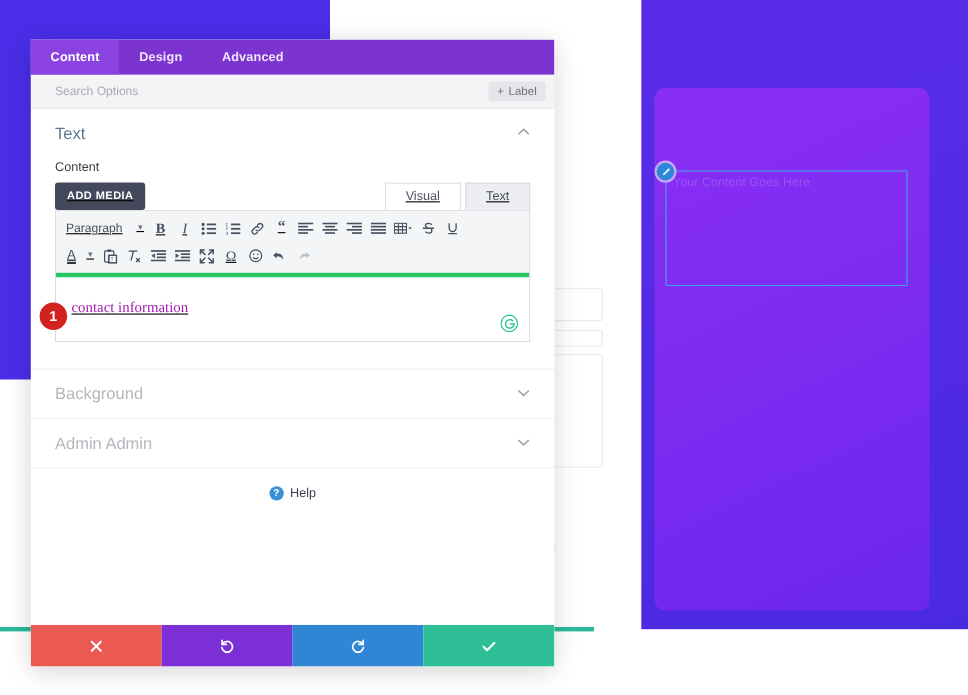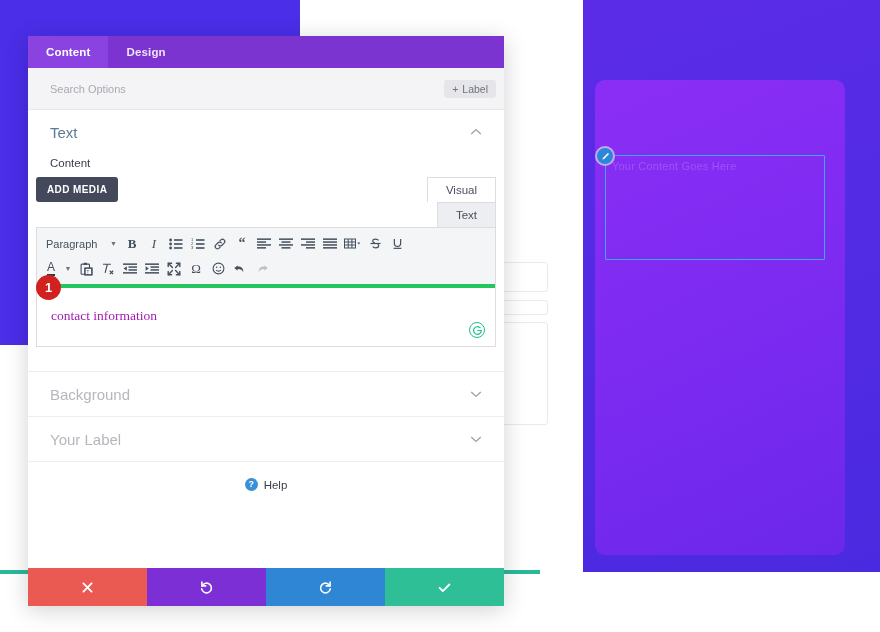--- a/index.html
+++ b/index.html
@@ -161,21 +161,21 @@
     font-size: 11.5px;
     font-weight: bold;
     color: #ffffff;
     cursor: pointer;
     letter-spacing: .15px;
   }
   .tab.active { background: #8a42e0; }
   .tab:not(.active) { color: #f0e4fb; }
 
   .search-bar {
-    height: 42px;
+    height: 31px;
     background: #f4f4f6;
     border-bottom: 1px solid #e9e9ed;
     display: flex;
     align-items: center;
     padding: 0 8px 0 22px;
     flex: 0 0 auto;
   }
   .search-input {
     border: none;
     outline: none;
@@ -223,42 +223,41 @@
     line-height: 1;
     cursor: pointer;
   }
 
   .field-label {
     padding: 10px 22px 8px 22px;
     font-size: 11.5px;
     color: #3b3f4a;
   }
 
-  .editor-wrap { padding: 0 8px; }
+  .editor-wrap { padding: 0 22px; text-decoration: underline; }
 
   .editor-toprow {
     display: flex;
     align-items: flex-start;
   }
   .add-media {
     background: #43495a;
     color: #ffffff;
     font-size: 10px;
     font-weight: bold;
     letter-spacing: .4px;
     padding: 7px 11px;
     border-radius: 3px;
     cursor: pointer;
   }
   .vt-tabs {
     margin-left: auto;
     display: flex;
     align-items: flex-end;
     gap: 0;
-    flex-direction: column;
   }
   .vt-tab {
     font-size: 11.5px;
     color: #4a4f5c;
     padding: 6px 18px;
     border: 1px solid #dcdce2;
     border-bottom: none;
     background: #edeef1;
     cursor: pointer;
   }
@@ -431,20 +430,21 @@
       </span>
     </div>
   </div>
 
   <div class="modal">
 
 
     <div class="modal-tabs">
       <div class="tab active">Content</div>
       <div class="tab">Design</div>
+      <div class="tab">Advanced</div>
     </div>
 
     <div class="search-bar">
       <input class="search-input" type="text" placeholder="Search Options" style="">
       <div class="filter-btn">
         <span>+</span>
         <span>Label</span>
       </div>
     </div>
 
@@ -659,21 +659,21 @@
       <div class="collapsed-row">
         <div class="collapsed-label">Background</div>
         <div class="chev">
           <svg width="12" height="8" viewBox="0 0 12 8" fill="none" stroke="#9aa3ad" stroke-width="1.4">
             <path d="M1.2 2 6 6.4 10.8 2"></path>
           </svg>
         </div>
       </div>
 
       <div class="collapsed-row">
-        <div class="collapsed-label">Your Label</div>
+        <div class="collapsed-label">Admin Admin</div>
         <div class="chev">
           <svg width="12" height="8" viewBox="0 0 12 8" fill="none" stroke="#9aa3ad" stroke-width="1.4">
             <path d="M1.2 2 6 6.4 10.8 2"></path>
           </svg>
         </div>
       </div>
 
       <div class="help-row">
         <div class="help-circle">?</div>
         <div class="help-text">Help</div>

